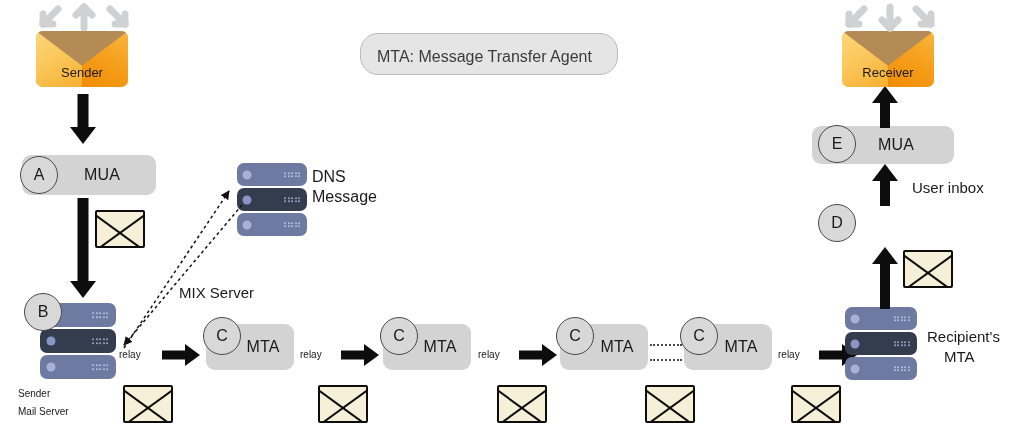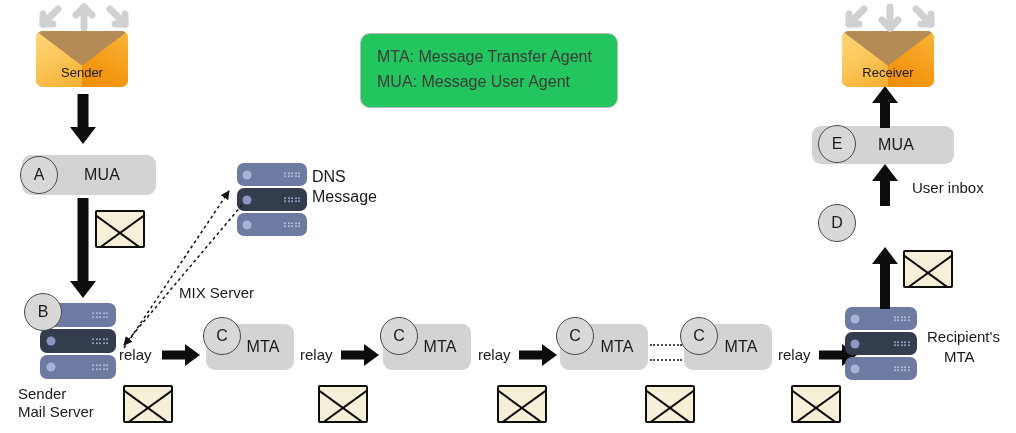--- a/index.html
+++ b/index.html
@@ -12,34 +12,34 @@
     width:1016px;
     height:433px;
     background:#ffffff;
     overflow:hidden;
   }
 
   
   .lbl{
     position:absolute;
     color:#1a1a1a;
-    font-size:15px;
+    font-size:10px;
     line-height:17px;
     white-space:nowrap;
   }
   .lbl.ctr{text-align:left;}
 
   
   .legend{
     position:absolute;
     box-sizing:border-box;
     border:1px solid #b9bcbe;
-    border-radius:10px;
-    background:#22c55e;
-    padding:10px 16px 13px 16px;
+    border-radius:18px;
+    background:#e5e5e5;
+    padding:10px 16px 5px 16px;
   }
   .legend-line{
     color:#3b3b3b;
     font-size:16px;
     line-height:25px;
     white-space:nowrap;
   }
 
   
   .rolebox{
@@ -307,21 +307,20 @@
   <div class="lbl ctr" style="left:18px;top:385px;width:120px;">Sender</div>
   <div class="lbl ctr" style="left:18px;top:403px;width:120px;">Mail Server</div>
 
   <div class="env" style="left:123px;top:385px;">
     <div class="d1"></div>
       <div class="d2"></div>
   </div>
 
   <div class="legend" style="left:360px;top:33px;width:258px;">
     <div class="legend-line">MTA: Message Transfer Agent</div>
-    <div class="legend-line">MUA: Message User Agent</div>
   </div>
 
   <div class="server" style="left:237px;top:163px;width:70px;">
     <div class="srow light" style="height:23px;">
         <span class="dot" style="width:9px;height:9px;"></span>
       <span class="grid">
           <i></i>
           <i></i>
           <i></i>
           <i></i>

